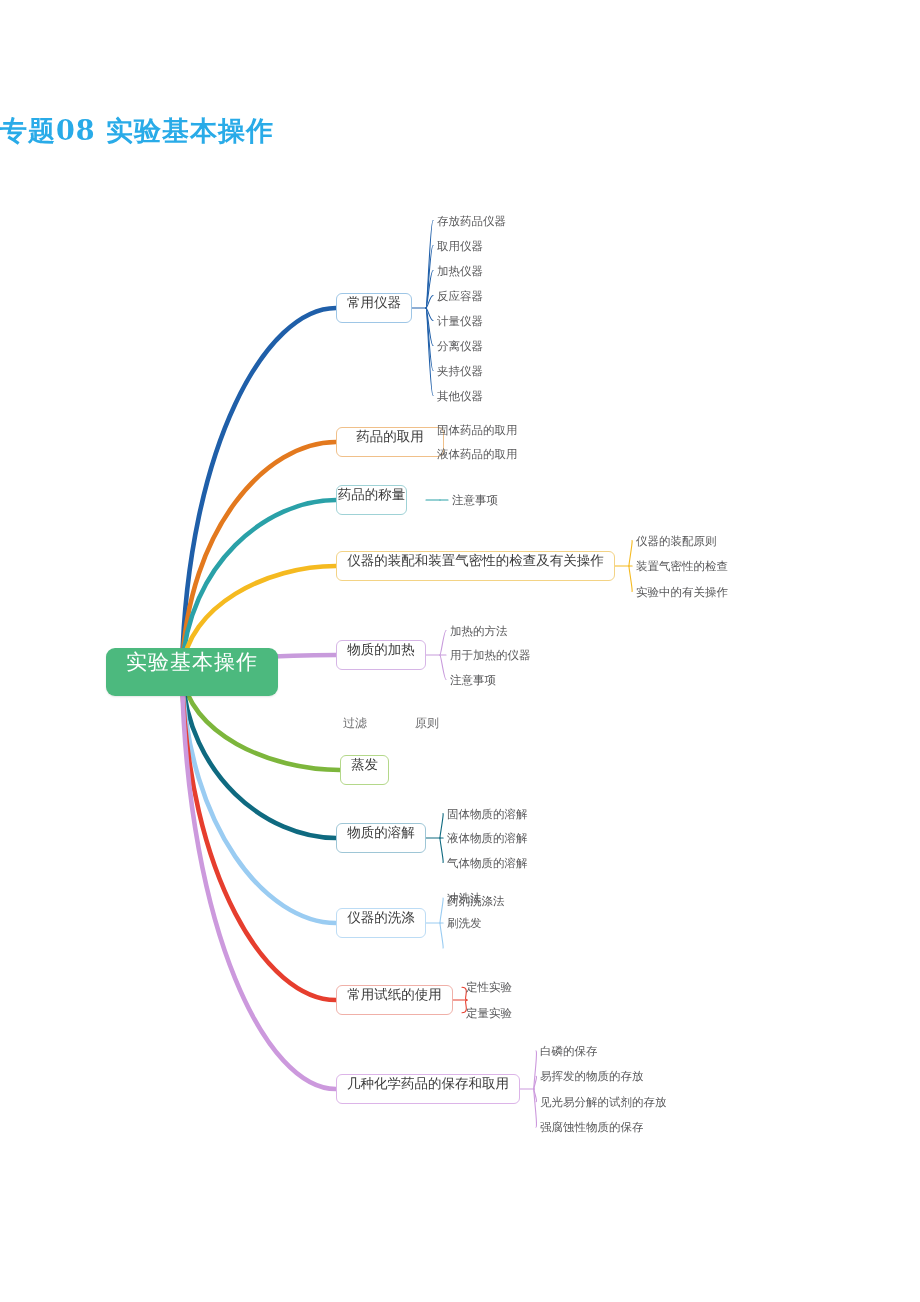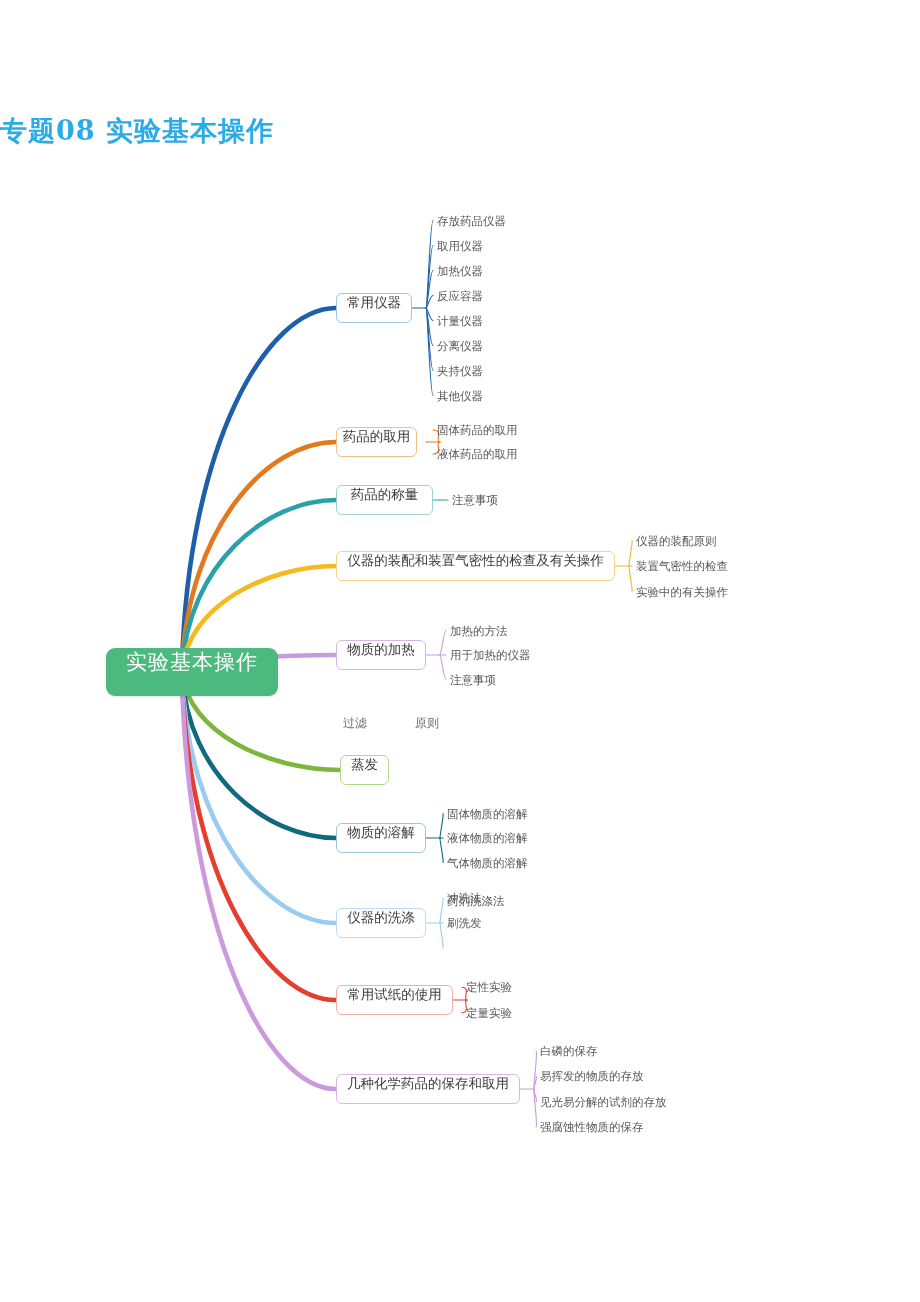--- a/index.html
+++ b/index.html
@@ -134,26 +134,26 @@
         <span>常用仪器</span>
       </div>
       <div class="leaf" style="left: 437px; top: 213.5px;">存放药品仪器</div>
       <div class="leaf" style="left: 437px; top: 238.5px;">取用仪器</div>
       <div class="leaf" style="left: 437px; top: 263.5px;">加热仪器</div>
       <div class="leaf" style="left: 437px; top: 288.5px;">反应容器</div>
       <div class="leaf" style="left: 437px; top: 313.5px;">计量仪器</div>
       <div class="leaf" style="left: 437px; top: 338.5px;">分离仪器</div>
       <div class="leaf" style="left: 437px; top: 363.5px;">夹持仪器</div>
       <div class="leaf" style="left: 437px; top: 388.5px;">其他仪器</div>
-      <div class="node branch" style="left: 336px; top: 427px; width: 81px; border-color: rgb(240, 192, 138);">
+      <div class="node branch" style="left: 336px; top: 427px; width: 108px; border-color: rgb(240, 192, 138);">
         <span>药品的取用</span>
       </div>
       <div class="leaf" style="left: 437px; top: 423px;">固体药品的取用</div>
       <div class="leaf" style="left: 437px; top: 447px;">液体药品的取用</div>
-      <div class="node branch" style="left: 336px; top: 485px; width: 97px; border-color: rgb(159, 210, 214);">
+      <div class="node branch" style="left: 336px; top: 485px; width: 71px; border-color: rgb(159, 210, 214);">
         <span>药品的称量</span>
       </div>
       <div class="leaf" style="left: 452px; top: 493px;">注意事项</div>
       <div class="node branch" style="left: 336px; top: 551px; width: 279px; border-color: rgb(243, 211, 133);">
         <span>仪器的装配和装置气密性的检查及有关操作</span>
       </div>
       <div class="leaf" style="left: 636px; top: 533.5px;">仪器的装配原则</div>
       <div class="leaf" style="left: 636px; top: 559px;">装置气密性的检查</div>
       <div class="leaf" style="left: 636px; top: 584.5px;">实验中的有关操作</div>
       <div class="node branch" style="left: 336px; top: 640px; width: 90px; border-color: rgb(214, 181, 230);">

